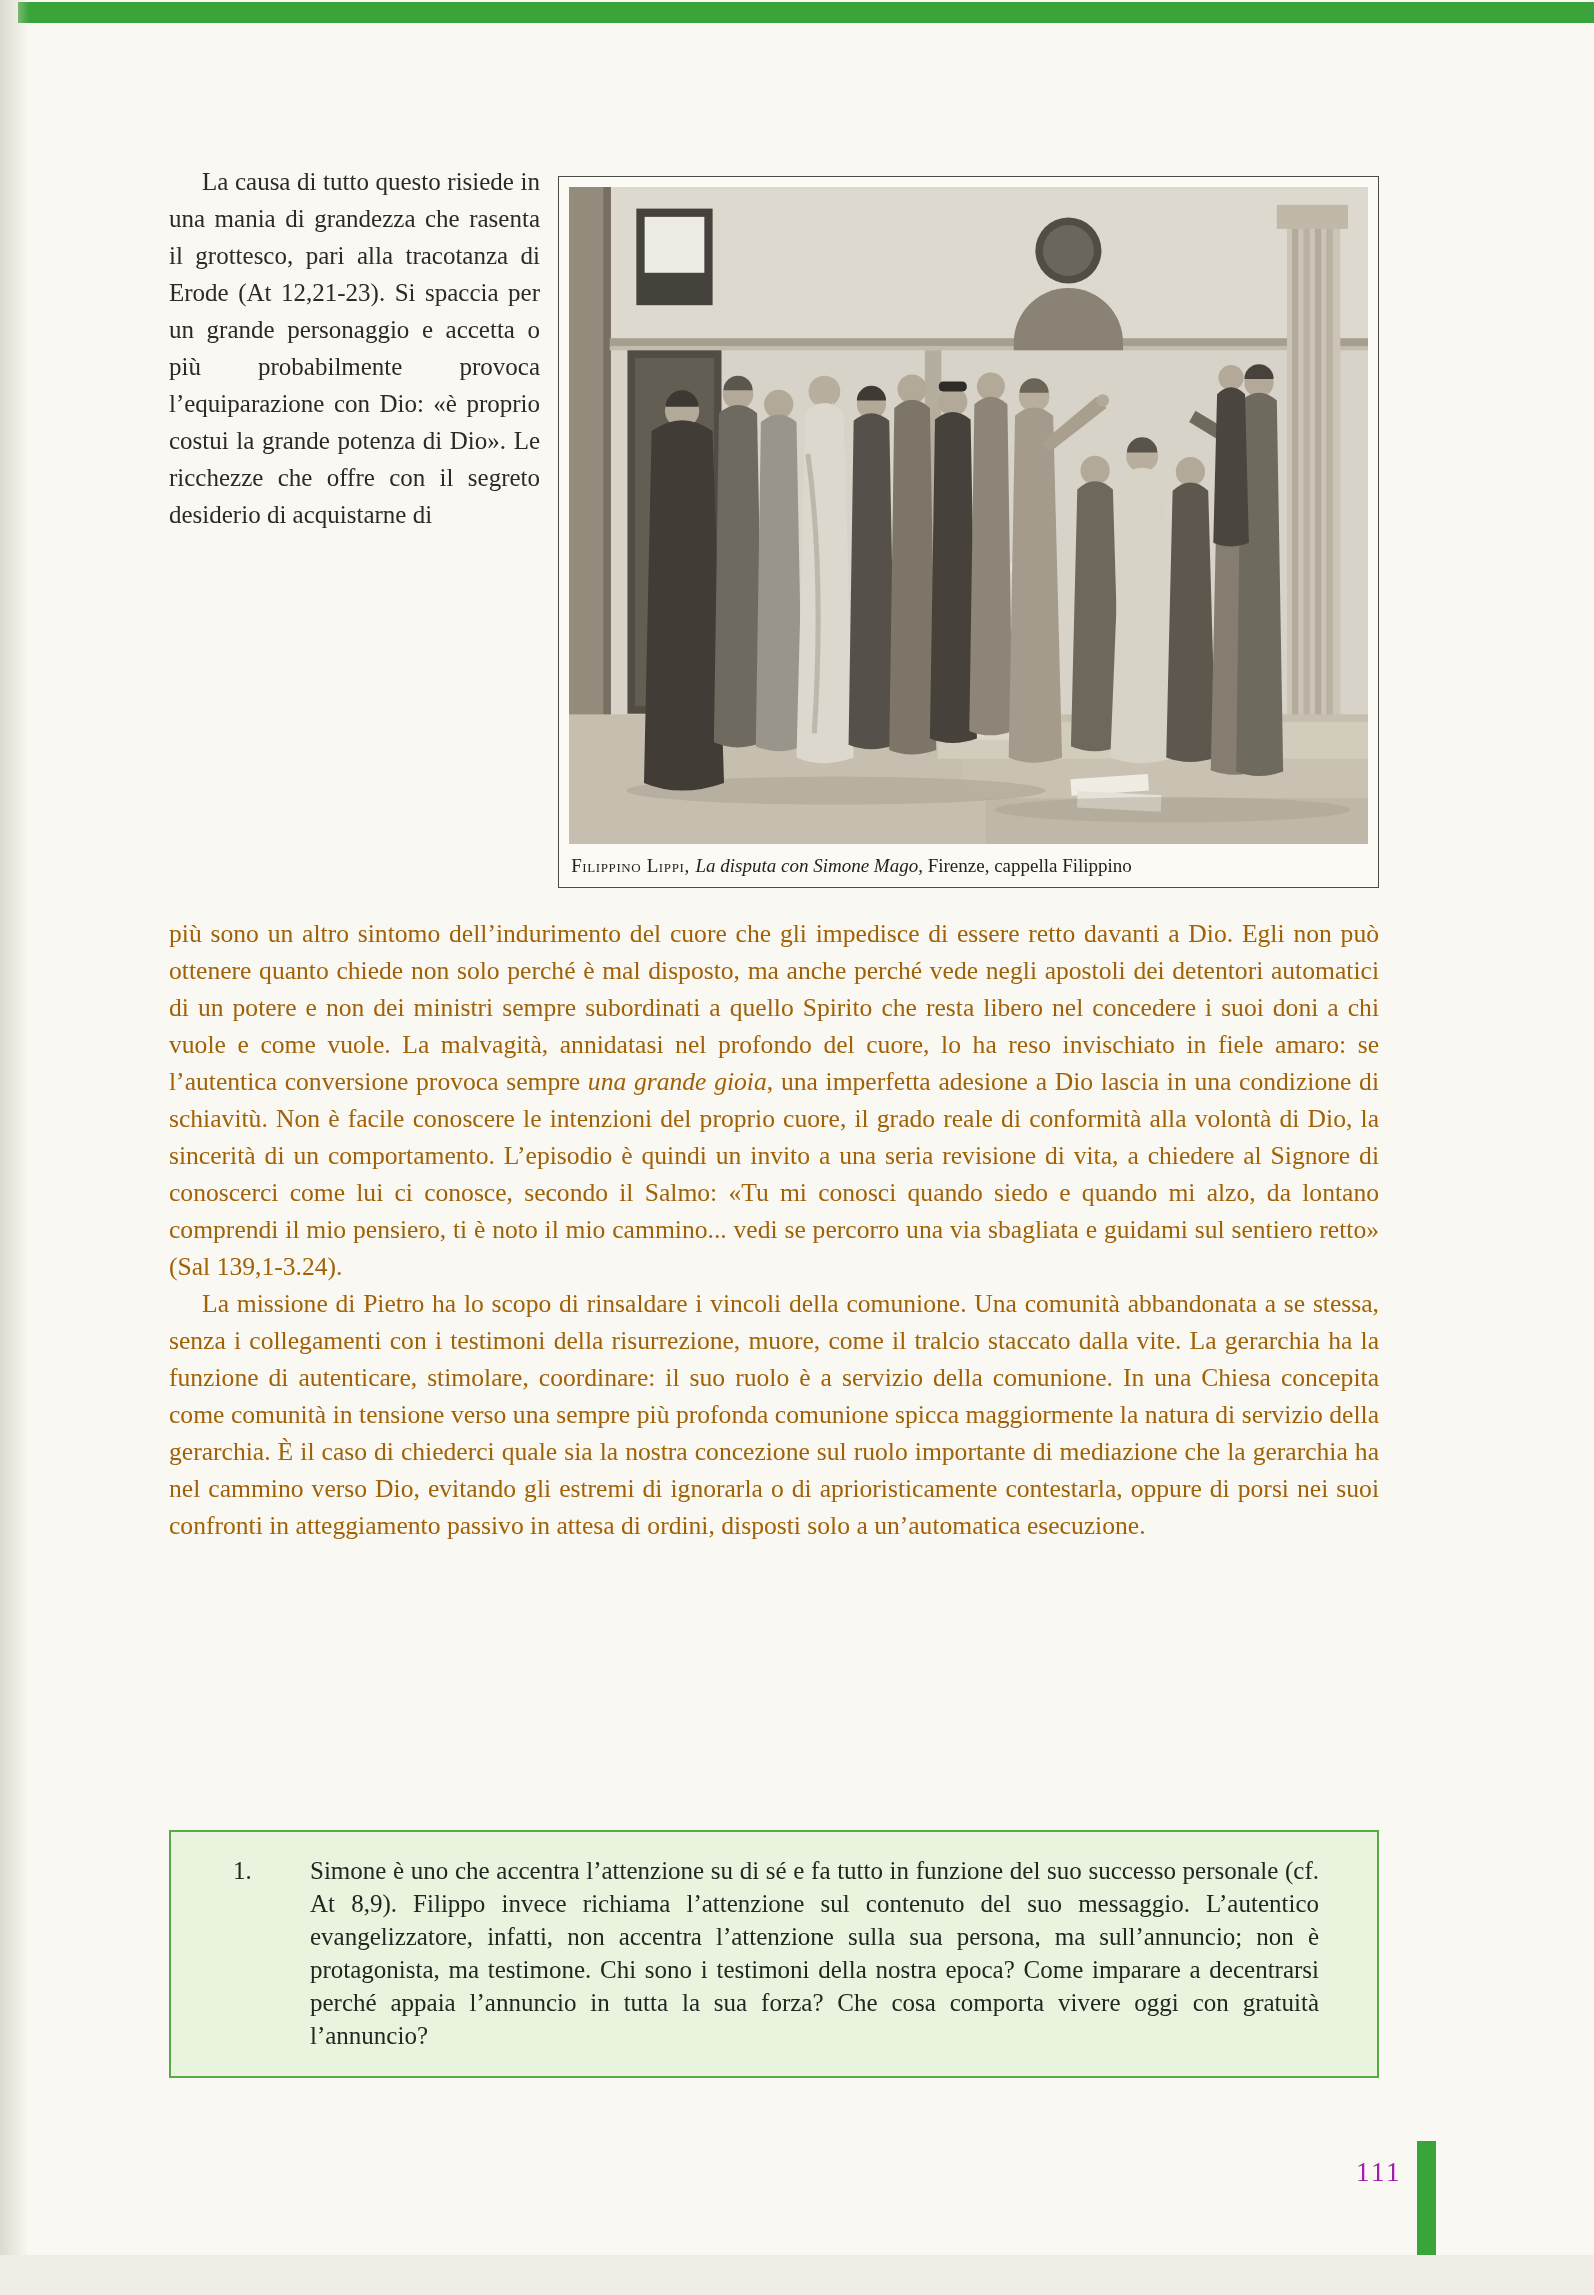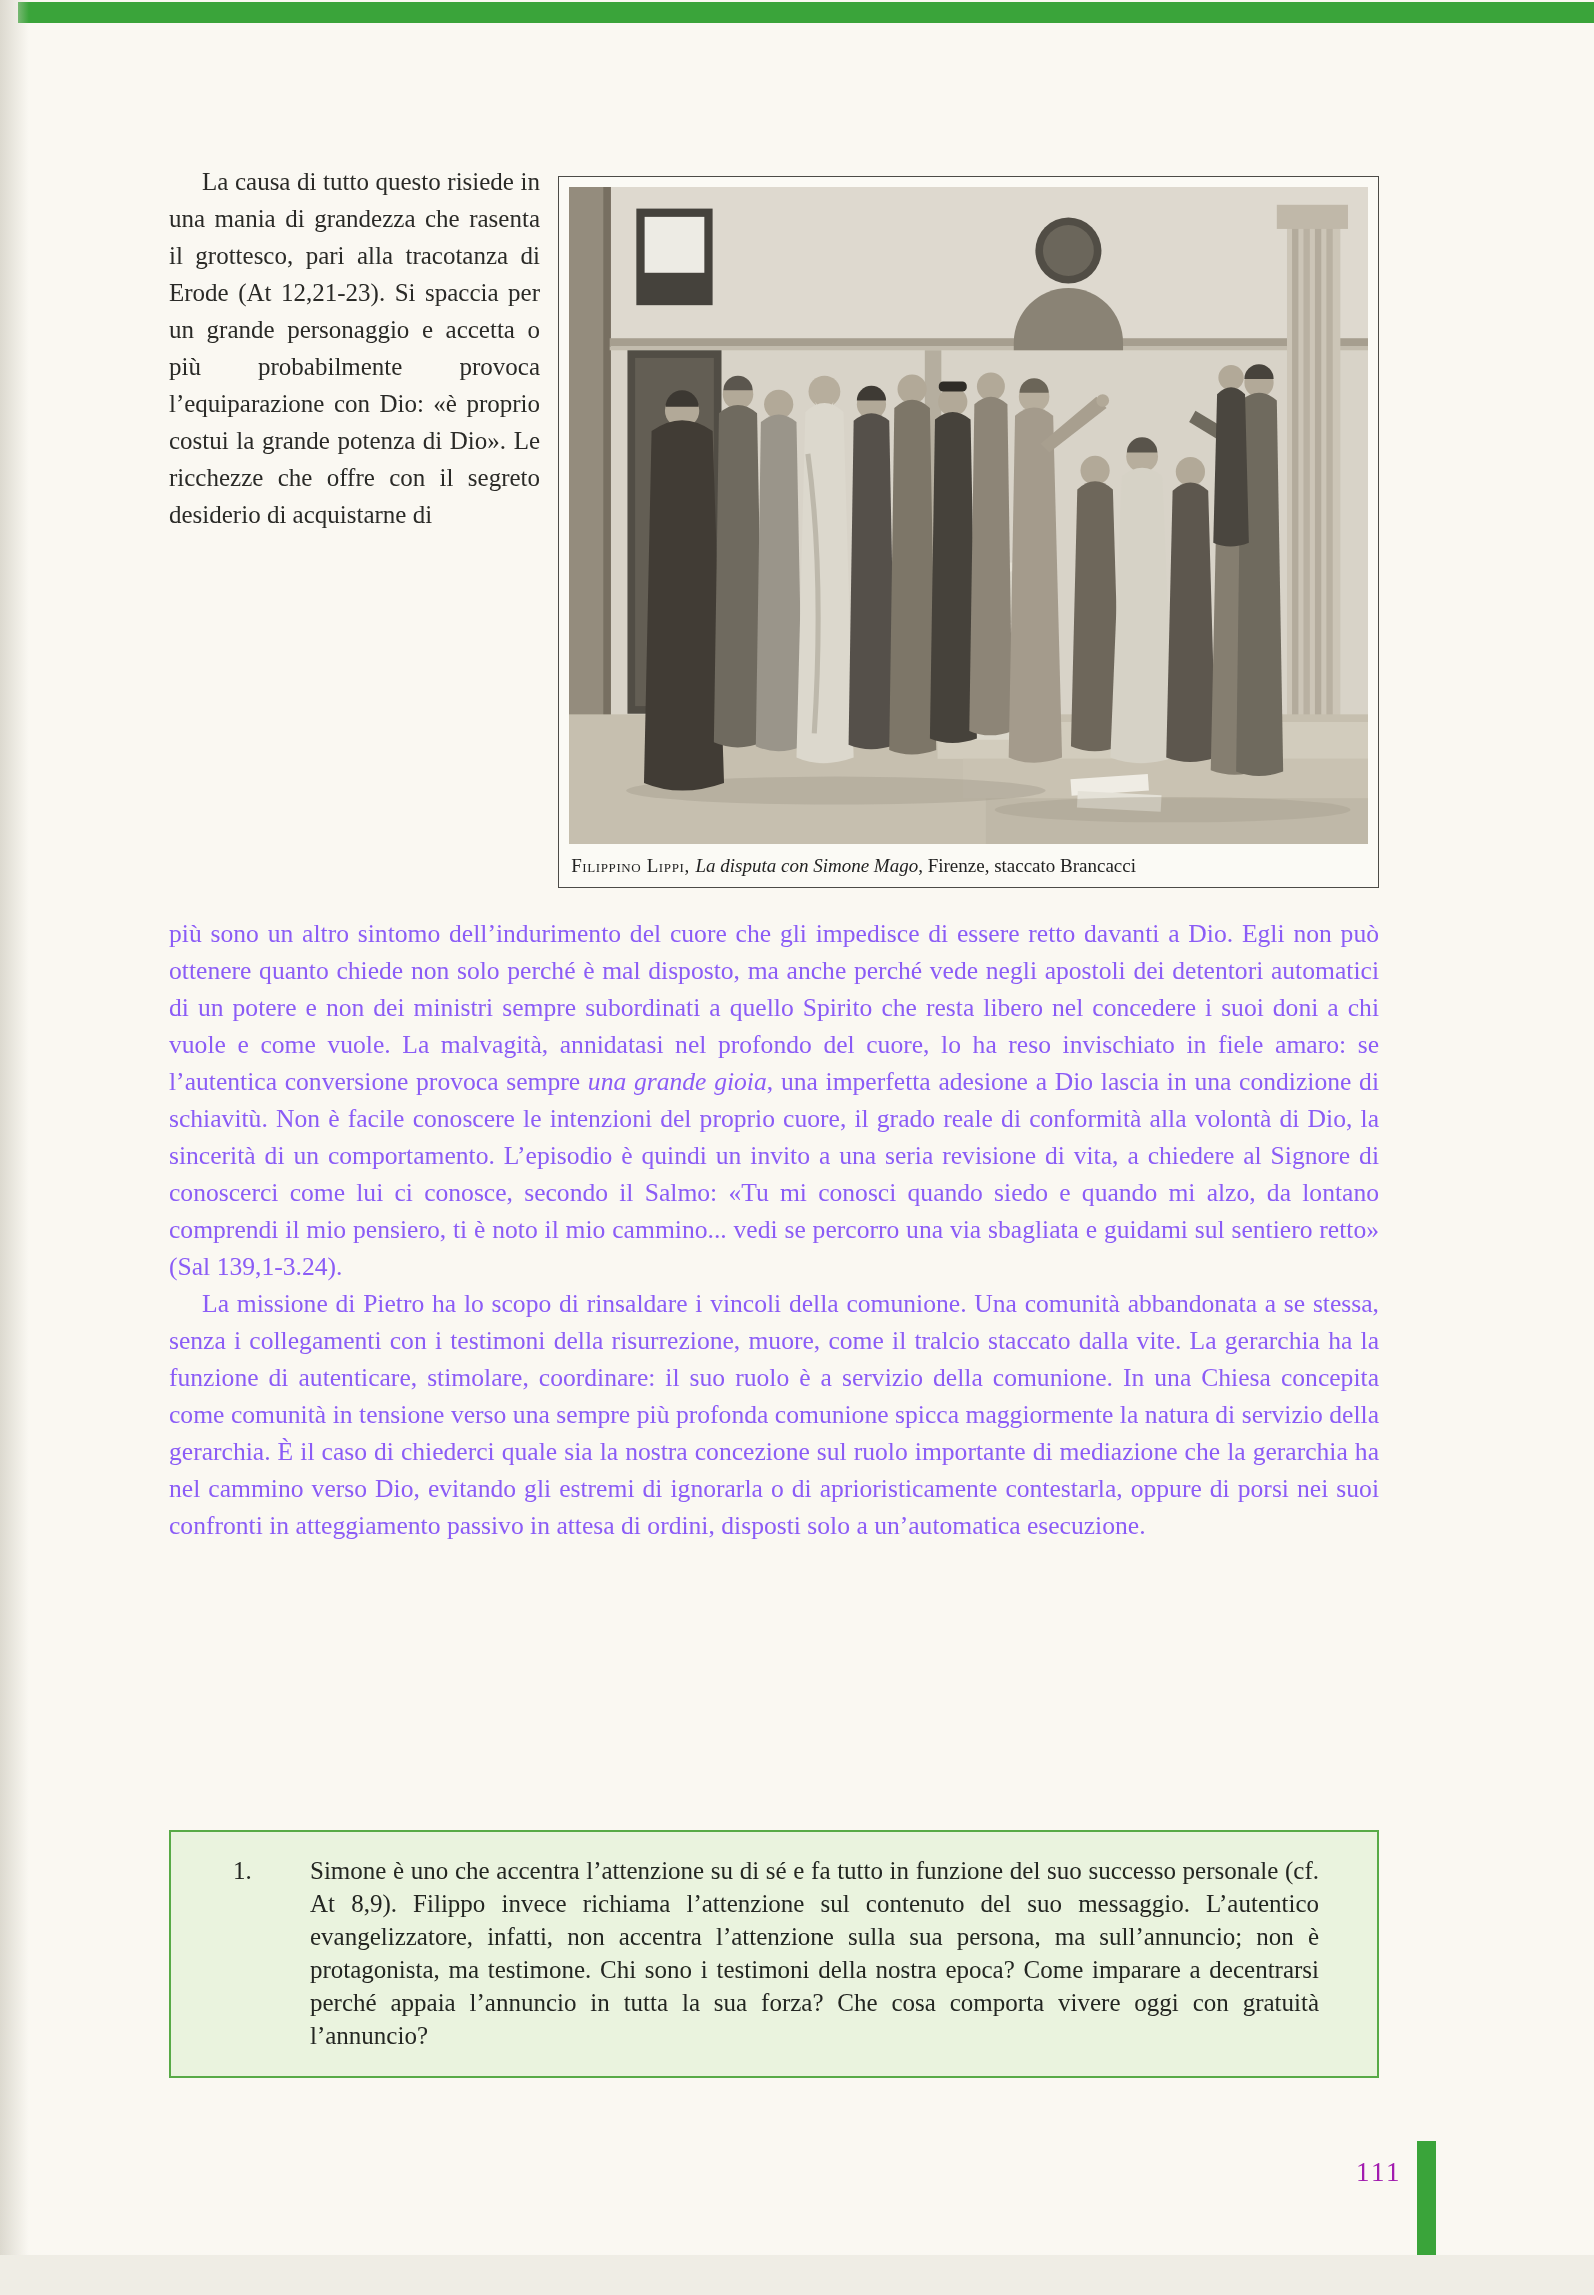--- a/index.html
+++ b/index.html
@@ -54,21 +54,21 @@
   .artwork-frame svg{display:block;width:100%;height:auto;}
   .artwork-caption{
     margin:10px 0 2.5px 2.5px;
     font-size:19px;color:#222;line-height:23px;
   }
   .caption-artist{font-variant:small-caps;letter-spacing:0.6px;}
   .caption-title{font-style:italic;margin-left:0.3em;}
 
   .main-text{
     position:absolute;left:169px;top:915px;width:1210px;
-    font-size:25.6px;line-height:37px;color:#8b5cf6;
+    font-size:25.6px;line-height:37px;color:#a16207;
     text-align:justify;hyphens:auto;
   }
   .main-text p{margin:0;}
   .main-text p.indent{text-indent:33px;}
   .italic{font-style:italic;}
 
   .section-heading{
     position:absolute;left:169px;top:1737px;margin:0;
     font-family:"DejaVu Serif", serif;
     font-size:35px;font-weight:700;color:#27a035;
@@ -200,21 +200,21 @@
         <path d="M1020 462 Q1048 436 1076 462 L1088 918 Q1046 932 1010 918 Z" fill="#857e70"></path>
 
         <circle cx="1086" cy="308" r="23" fill="#b2a998"></circle>
         <path d="M1063 302 a23 23 0 0 1 46 0 z" fill="#47433c"></path>
         <path d="M1058 336 Q1086 312 1114 336 L1124 920 Q1084 934 1050 920 Z" fill="#6f6a5e"></path>
         <path d="M1066 400 L986 352 L976 370 L1058 420 Z" fill="#6f6a5e"></path>
         <circle cx="1042" cy="300" r="20" fill="#b2a998"></circle>
         <path d="M1020 326 Q1042 304 1064 326 L1070 560 Q1040 572 1014 560 Z" fill="#4a463f"></path>
       </svg>
       <figcaption class="artwork-caption">
-        <span class="caption-artist">Filippino Lippi,</span><span class="caption-title">La disputa con Simone Mago</span><span class="caption-location">, Firenze, staccato Brancacci</span>
+        <span class="caption-artist">Filippino Lippi,</span><span class="caption-title">La disputa con Simone Mago</span><span class="caption-location">, Firenze, cappella Filippino</span>
       </figcaption>
     </figure>
   </div>
 
   <div class="main-text">
     <p><span>più sono un altro sintomo dell’indurimento del cuore che gli impedisce di essere retto davanti a Dio. Egli non può ottenere quanto chiede non solo perché è mal disposto, ma anche perché vede negli apostoli dei detentori automatici di un potere e non dei ministri sempre subordinati a quello Spirito che resta libero nel concedere i suoi doni a chi vuole e come vuole. La malvagità, annidatasi nel profondo del cuore, lo ha reso invischiato in fiele amaro: se l’autentica conversione provoca sempre </span><span class="italic">una grande gioia</span><span>, una imperfetta adesione a Dio lascia in una condizione di schiavitù. Non è facile conoscere le intenzioni del proprio cuore, il grado reale di conformità alla volontà di Dio, la sincerità di un comportamento. L’episodio è quindi un invito a una seria revisione di vita, a chiedere al Signore di conoscerci come lui ci conosce, secondo il Salmo: «Tu mi conosci quando siedo e quando mi alzo, da lontano comprendi il mio pensiero, ti è noto il mio cammino... vedi se percorro una via sbagliata e guidami sul sentiero retto» (Sal 139,1-3.24).</span></p>
     <p class="indent">La missione di Pietro ha lo scopo di rinsaldare i vincoli della comunione. Una comunità abbandonata a se stessa, senza i collegamenti con i testimoni della risurrezione, muore, come il tralcio staccato dalla vite. La gerarchia ha la funzione di autenticare, stimolare, coordinare: il suo ruolo è a servizio della comunione. In una Chiesa concepita come comunità in tensione verso una sempre più profonda comunione spicca maggiormente la natura di servizio della gerarchia. È il caso di chiederci quale sia la nostra concezione sul ruolo importante di mediazione che la gerarchia ha nel cammino verso Dio, evitando gli estremi di ignorarla o di aprioristicamente contestarla, oppure di porsi nei suoi confronti in atteggiamento passivo in attesa di ordini, disposti solo a un’automatica esecuzione.</p>
   </div>
 
 

